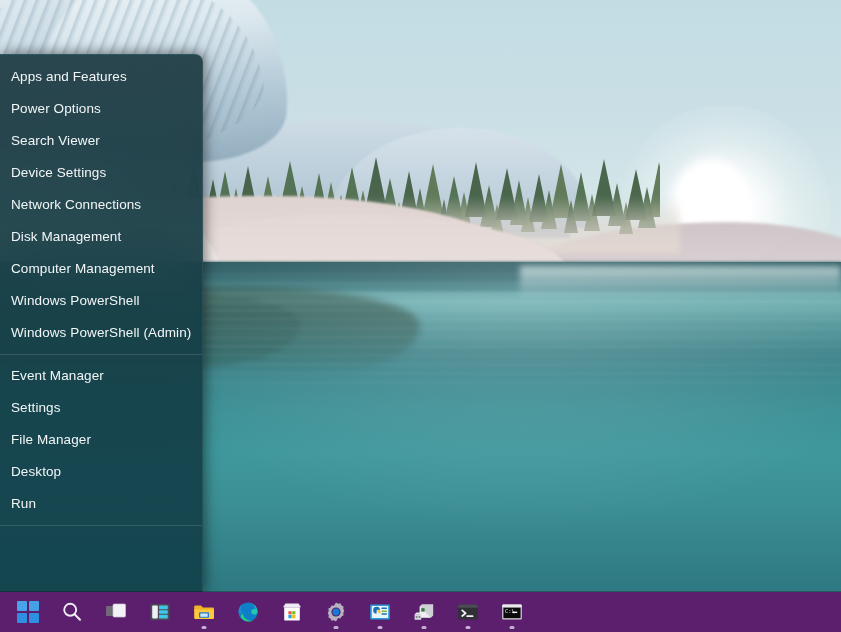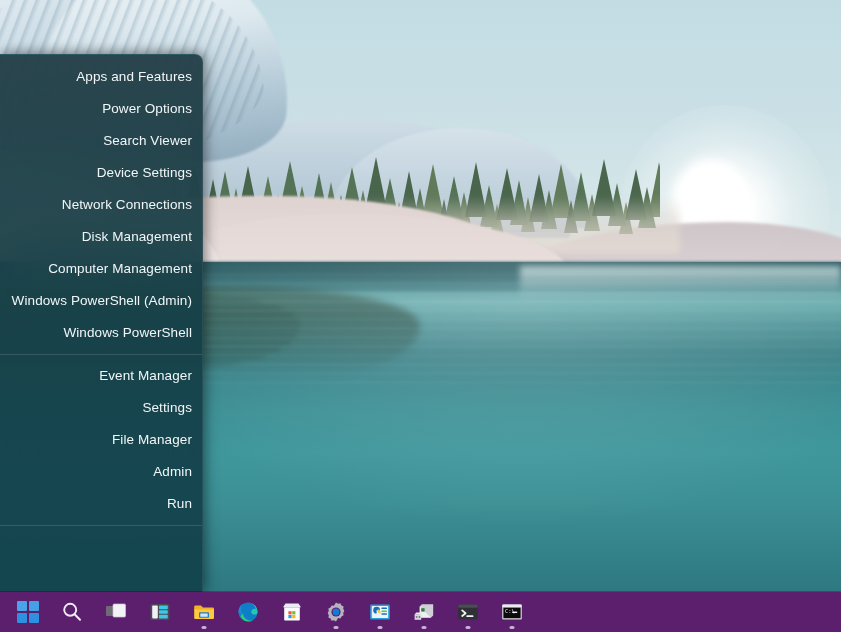--- a/index.html
+++ b/index.html
@@ -273,21 +273,21 @@
     align-items: center;
     height: 32px;
     padding: 0 10px 0 11px;
     font-size: 13.5px;
     line-height: 32px;
     color: #f2f6f7;
     letter-spacing: 0.1px;
     white-space: nowrap;
     cursor: default;
   }
-  .menu-item .label { flex: 1 1 auto; text-align: right; }
+  .menu-item .label { flex: 1 1 auto; }
   .menu-item .chev {
     flex: 0 0 auto;
     width: 12px;
     color: #dfe9ea;
     font-size: 12px;
     text-align: right;
     line-height: 1;
   }
   .menu-sep {
     height: 1px;
@@ -440,39 +440,39 @@
         <div class="menu-item">
           <span class="label">Network Connections</span>
         </div>
         <div class="menu-item">
           <span class="label">Disk Management</span>
         </div>
         <div class="menu-item">
           <span class="label">Computer Management</span>
         </div>
         <div class="menu-item">
+          <span class="label">Windows PowerShell</span>
+        </div>
+        <div class="menu-item">
           <span class="label">Windows PowerShell (Admin)</span>
-        </div>
-        <div class="menu-item">
-          <span class="label">Windows PowerShell</span>
         </div>
       </div>
       <div class="menu-sep"></div>
       <div class="menu-group">
         <div class="menu-item">
           <span class="label">Event Manager</span>
         </div>
         <div class="menu-item">
           <span class="label">Settings</span>
         </div>
         <div class="menu-item">
           <span class="label">File Manager</span>
         </div>
         <div class="menu-item">
-          <span class="label">Admin</span>
+          <span class="label">Desktop</span>
         </div>
         <div class="menu-item">
           <span class="label">Run</span>
         </div>
       </div>
       <div class="menu-sep"></div>
     </div>
 
   <div id="taskbar">
       <div class="tb-btn" title="Start">

